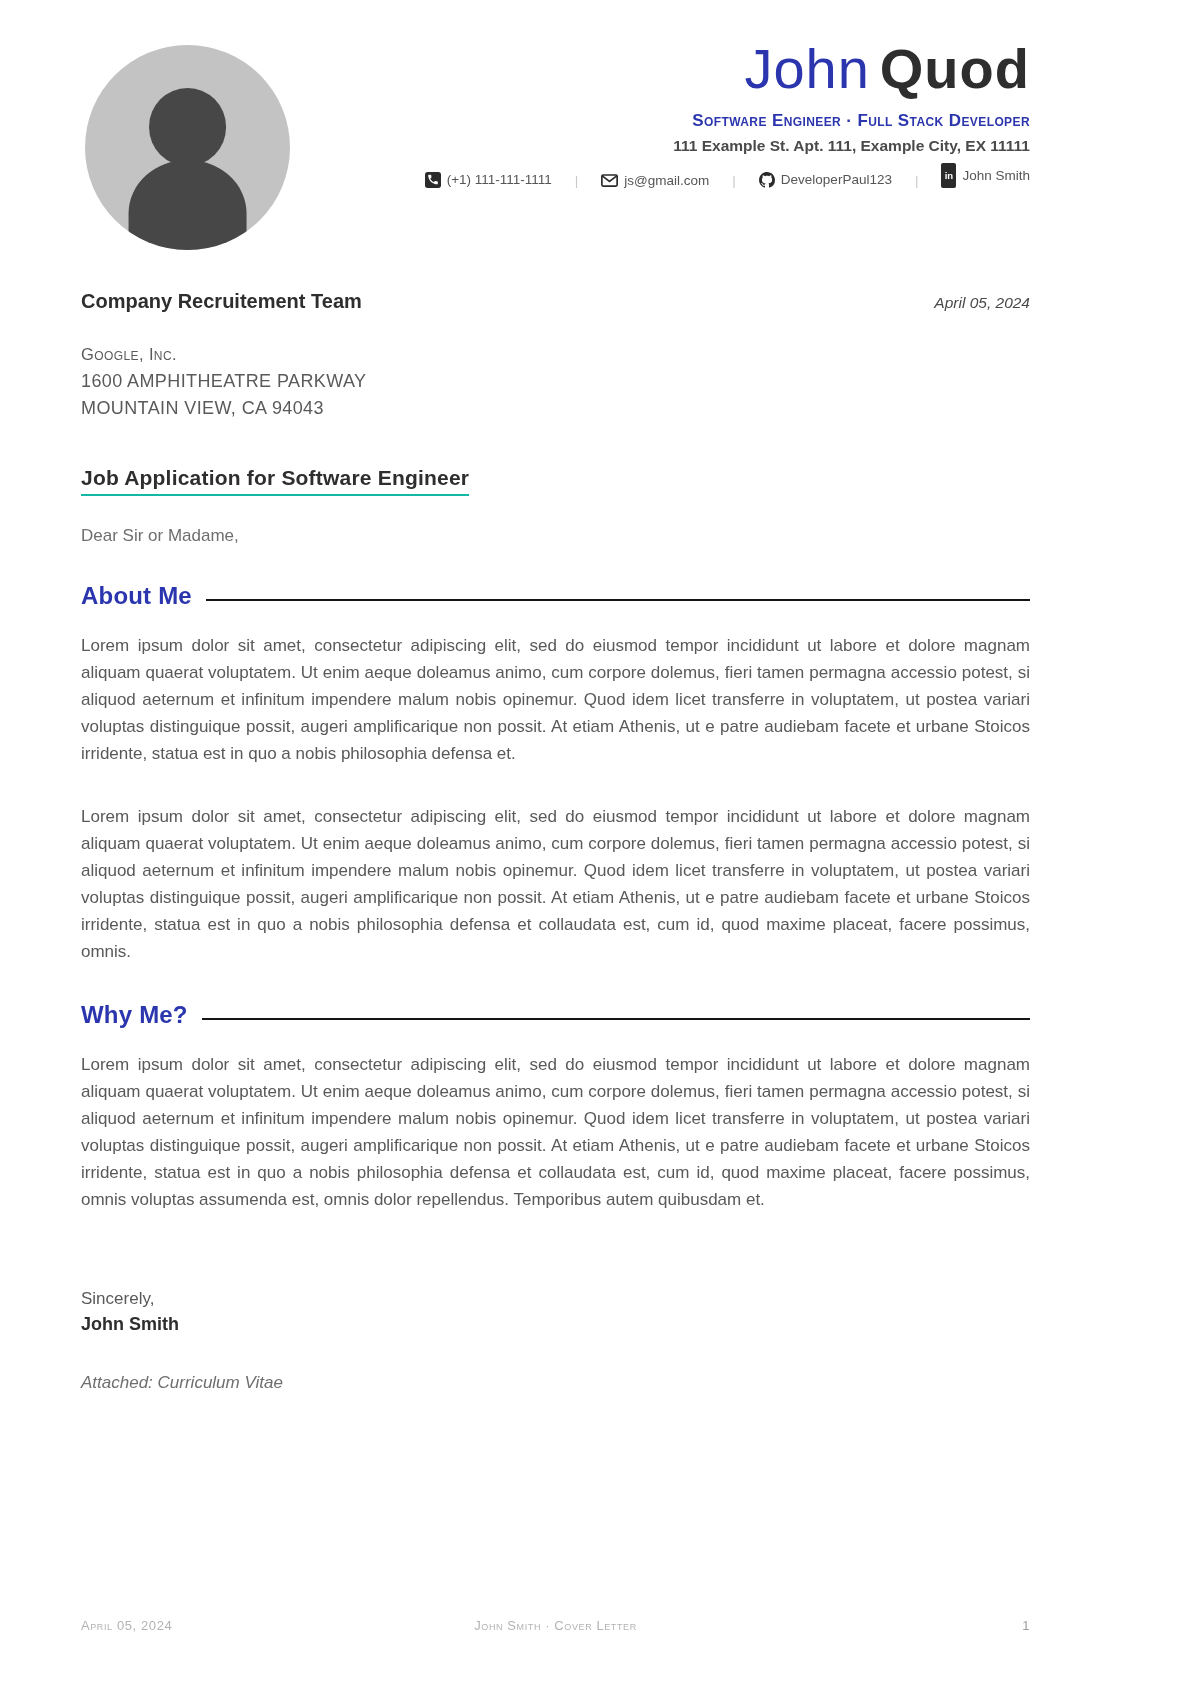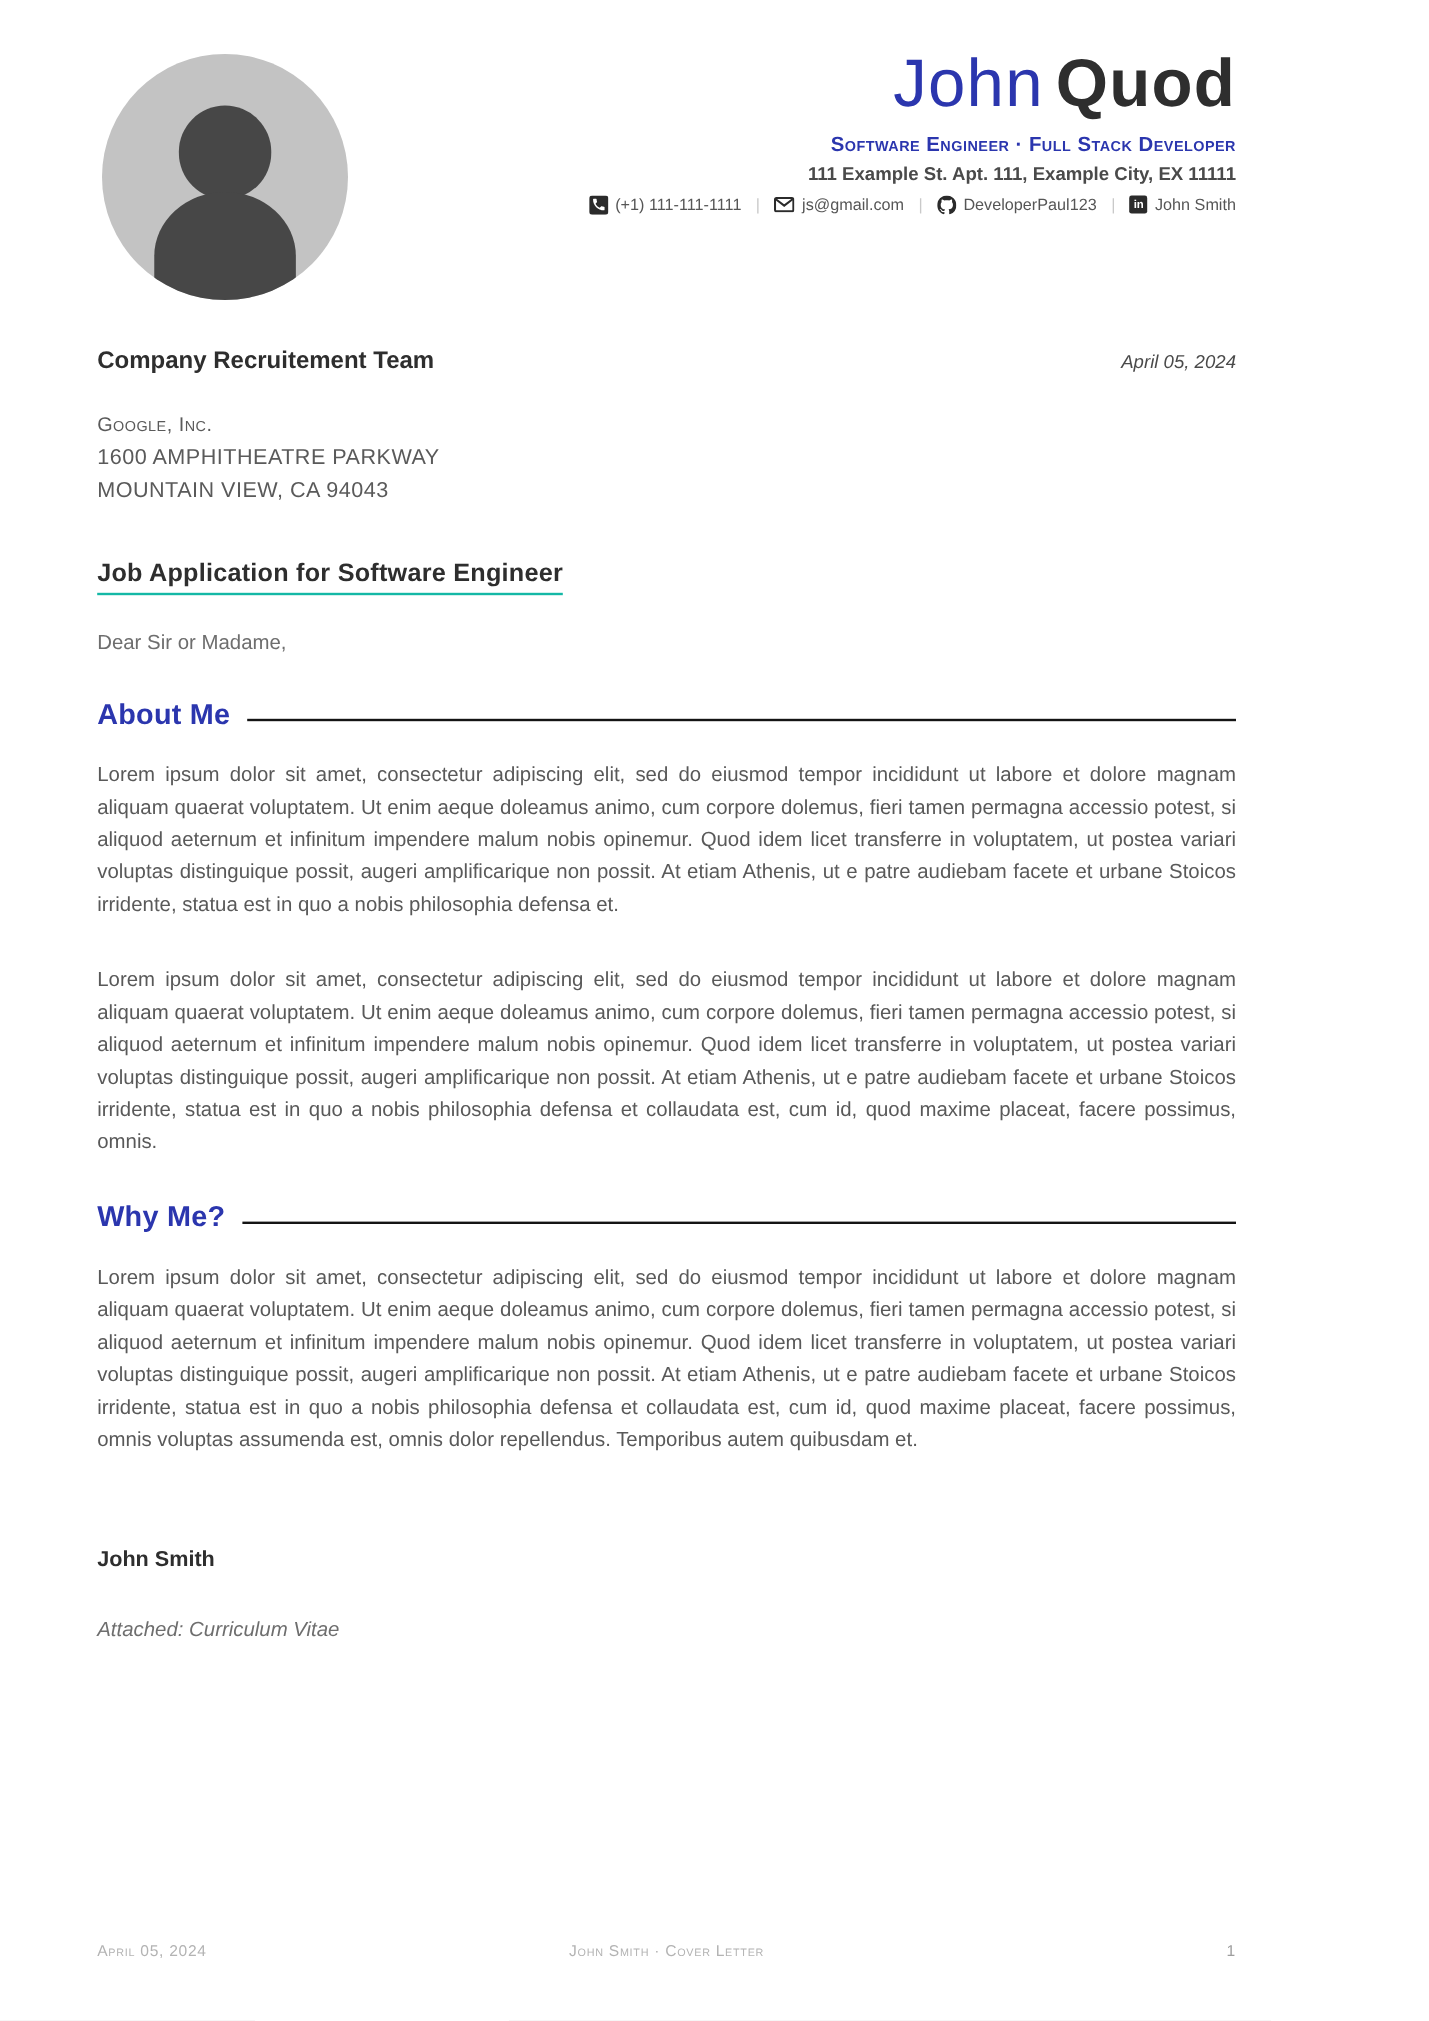--- a/index.html
+++ b/index.html
@@ -33,26 +33,26 @@
   
   .header{position:absolute;top:40px;right:161px;text-align:right;}
   .name{font-size:56px;line-height:1.05;letter-spacing:1px;color:var(--dark_text);}
   .name .first{color:var(--accent);font-weight:200;}
   .name .last{font-weight:700;margin-left:10px;}
   .position{
     margin-top:12px;font-variant:small-caps;color:var(--accent);
     font-size:17px;font-weight:600;letter-spacing:.4px;
   }
   .addressline{margin-top:6px;font-size:15.5px;font-weight:700;color:#4a4a4a;}
-  .contacts{margin-top:8px;font-size:13.5px;color:#565656;display:flex;justify-content:flex-end;align-items:flex-start;gap:12px;}
+  .contacts{margin-top:8px;font-size:13.5px;color:#565656;display:flex;justify-content:flex-end;align-items:flex-end;gap:23px;}
   .contact{display:inline-flex;align-items:center;gap:6px;text-decoration:none;color:#565656;}
   .sep{color:#c9c9c9;}
   .icon-box{display:inline-flex;align-items:center;justify-content:center;}
   .li-badge{
-    width:15px;height:15px;background:#2b2b2b;color:#fff;border-radius:2px;
+    width:15px;height:25px;background:#2b2b2b;color:#fff;border-radius:2px;
     font-size:9.5px;font-weight:700;display:inline-flex;align-items:center;justify-content:center;
   }
   
   .letter{position:absolute;left:81px;right:161px;top:290px;}
   .recipient-row{display:flex;justify-content:space-between;align-items:baseline;}
   .team{font-size:20px;font-weight:700;color:var(--dark_text);}
   .date{font-size:15.5px;font-style:italic;color:#4a4a4a;}
   .company-block{margin-top:28px;color:#5a5a5a;}
   .company{font-variant:small-caps;font-size:16.5px;letter-spacing:.4px;line-height:27px;}
   .company-addr{font-size:18px;letter-spacing:.4px;line-height:27px;}
@@ -167,20 +167,21 @@
 
     <div class="section">
       <div class="section-head">
         <span class="section-title">Why Me?</span>
         <span class="section-rule"></span>
       </div>
       <p class="section-body">Lorem ipsum dolor sit amet, consectetur adipiscing elit, sed do eiusmod tempor incididunt ut labore et dolore magnam aliquam quaerat voluptatem. Ut enim aeque doleamus animo, cum corpore dolemus, fieri tamen permagna accessio potest, si aliquod aeternum et infinitum impendere malum nobis opinemur. Quod idem licet transferre in voluptatem, ut postea variari voluptas distinguique possit, augeri amplificarique non possit. At etiam Athenis, ut e patre audiebam facete et urbane Stoicos irridente, statua est in quo a nobis philosophia defensa et collaudata est, cum id, quod maxime placeat, facere possimus, omnis voluptas assumenda est, omnis dolor repellendus. Temporibus autem quibusdam et.</p>
     </div>
 
     <div class="closing">
+      <div class="valediction">Sincerely,</div>
       <div class="signature">John Smith</div>
     </div>
 
     <div class="attachment">Attached: Curriculum Vitae</div>
 
   </div>
 
   <div class="footer">
     <span class="f-left">April 05, 2024</span>
     <span class="f-center">John Smith · Cover Letter</span>

